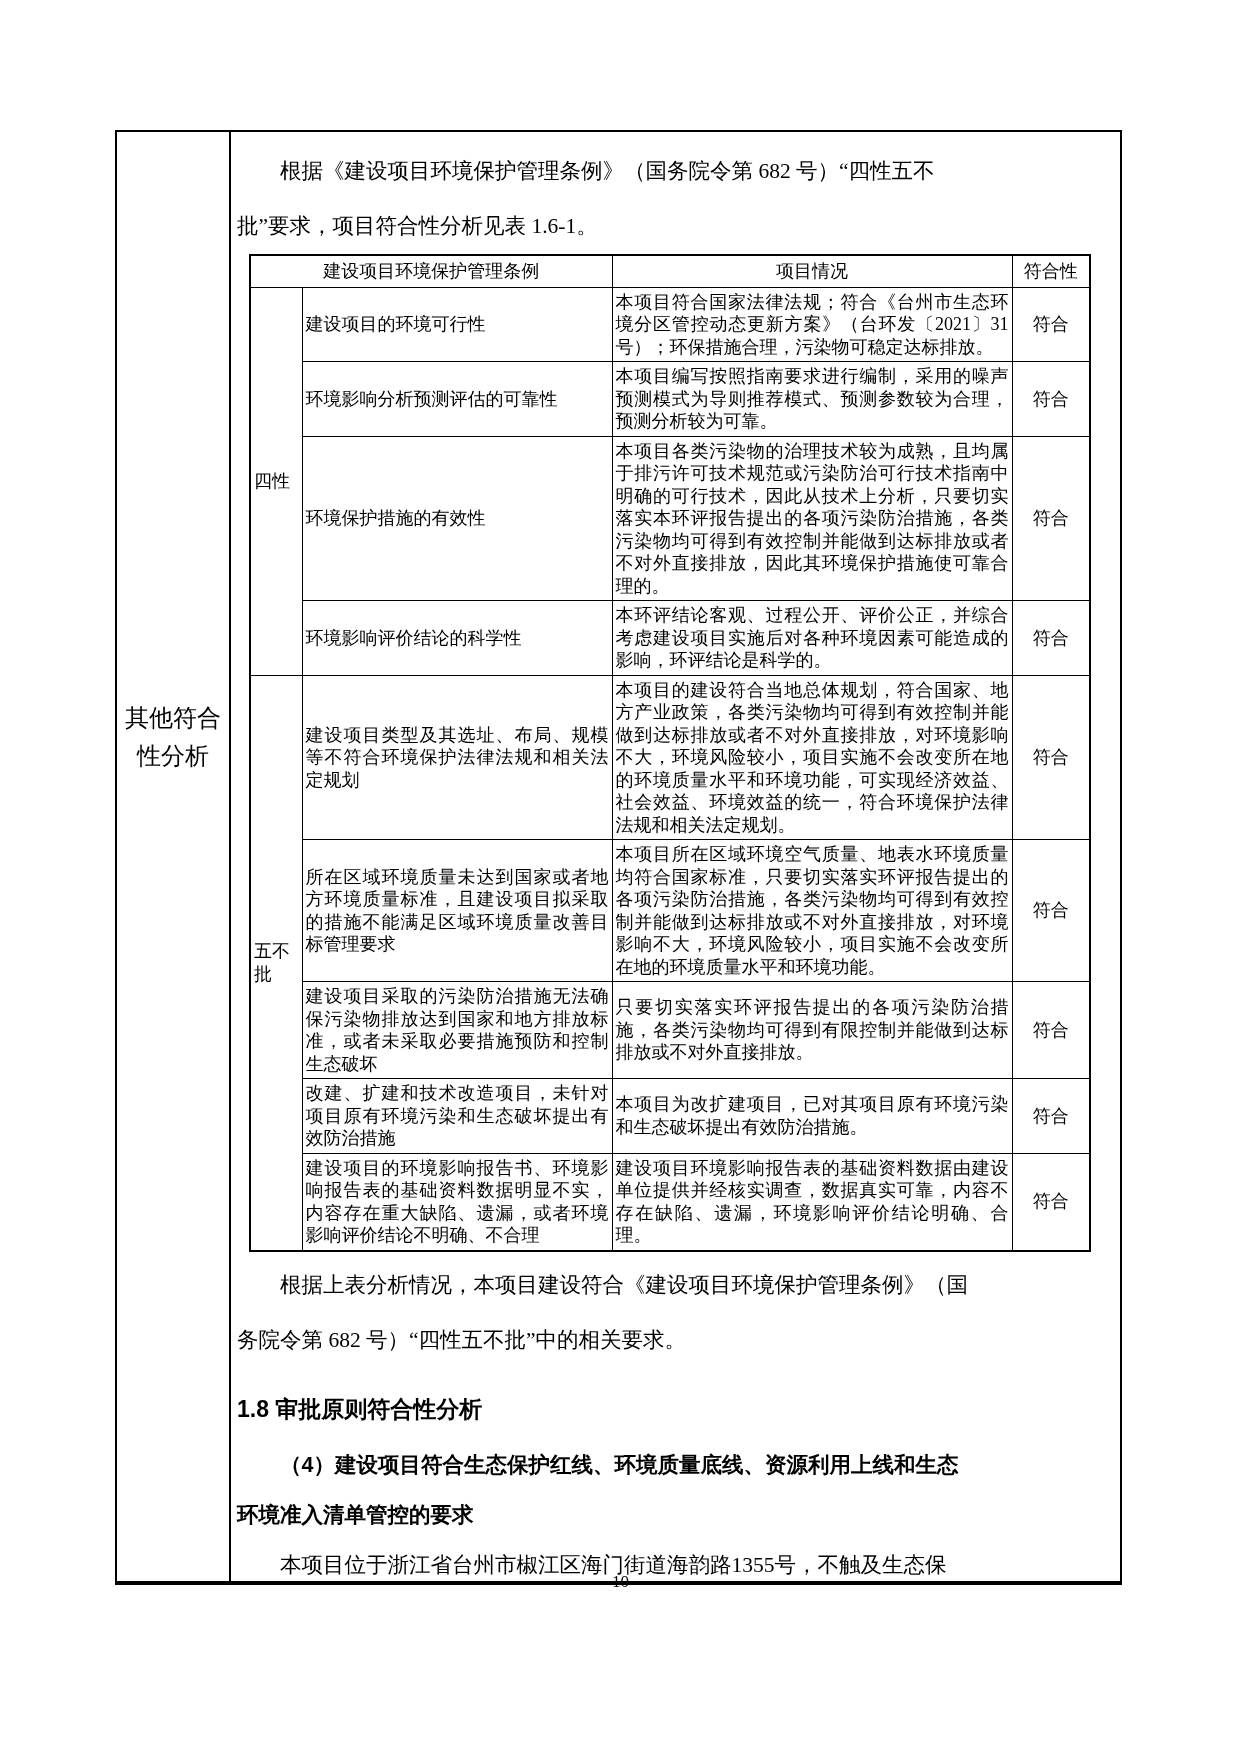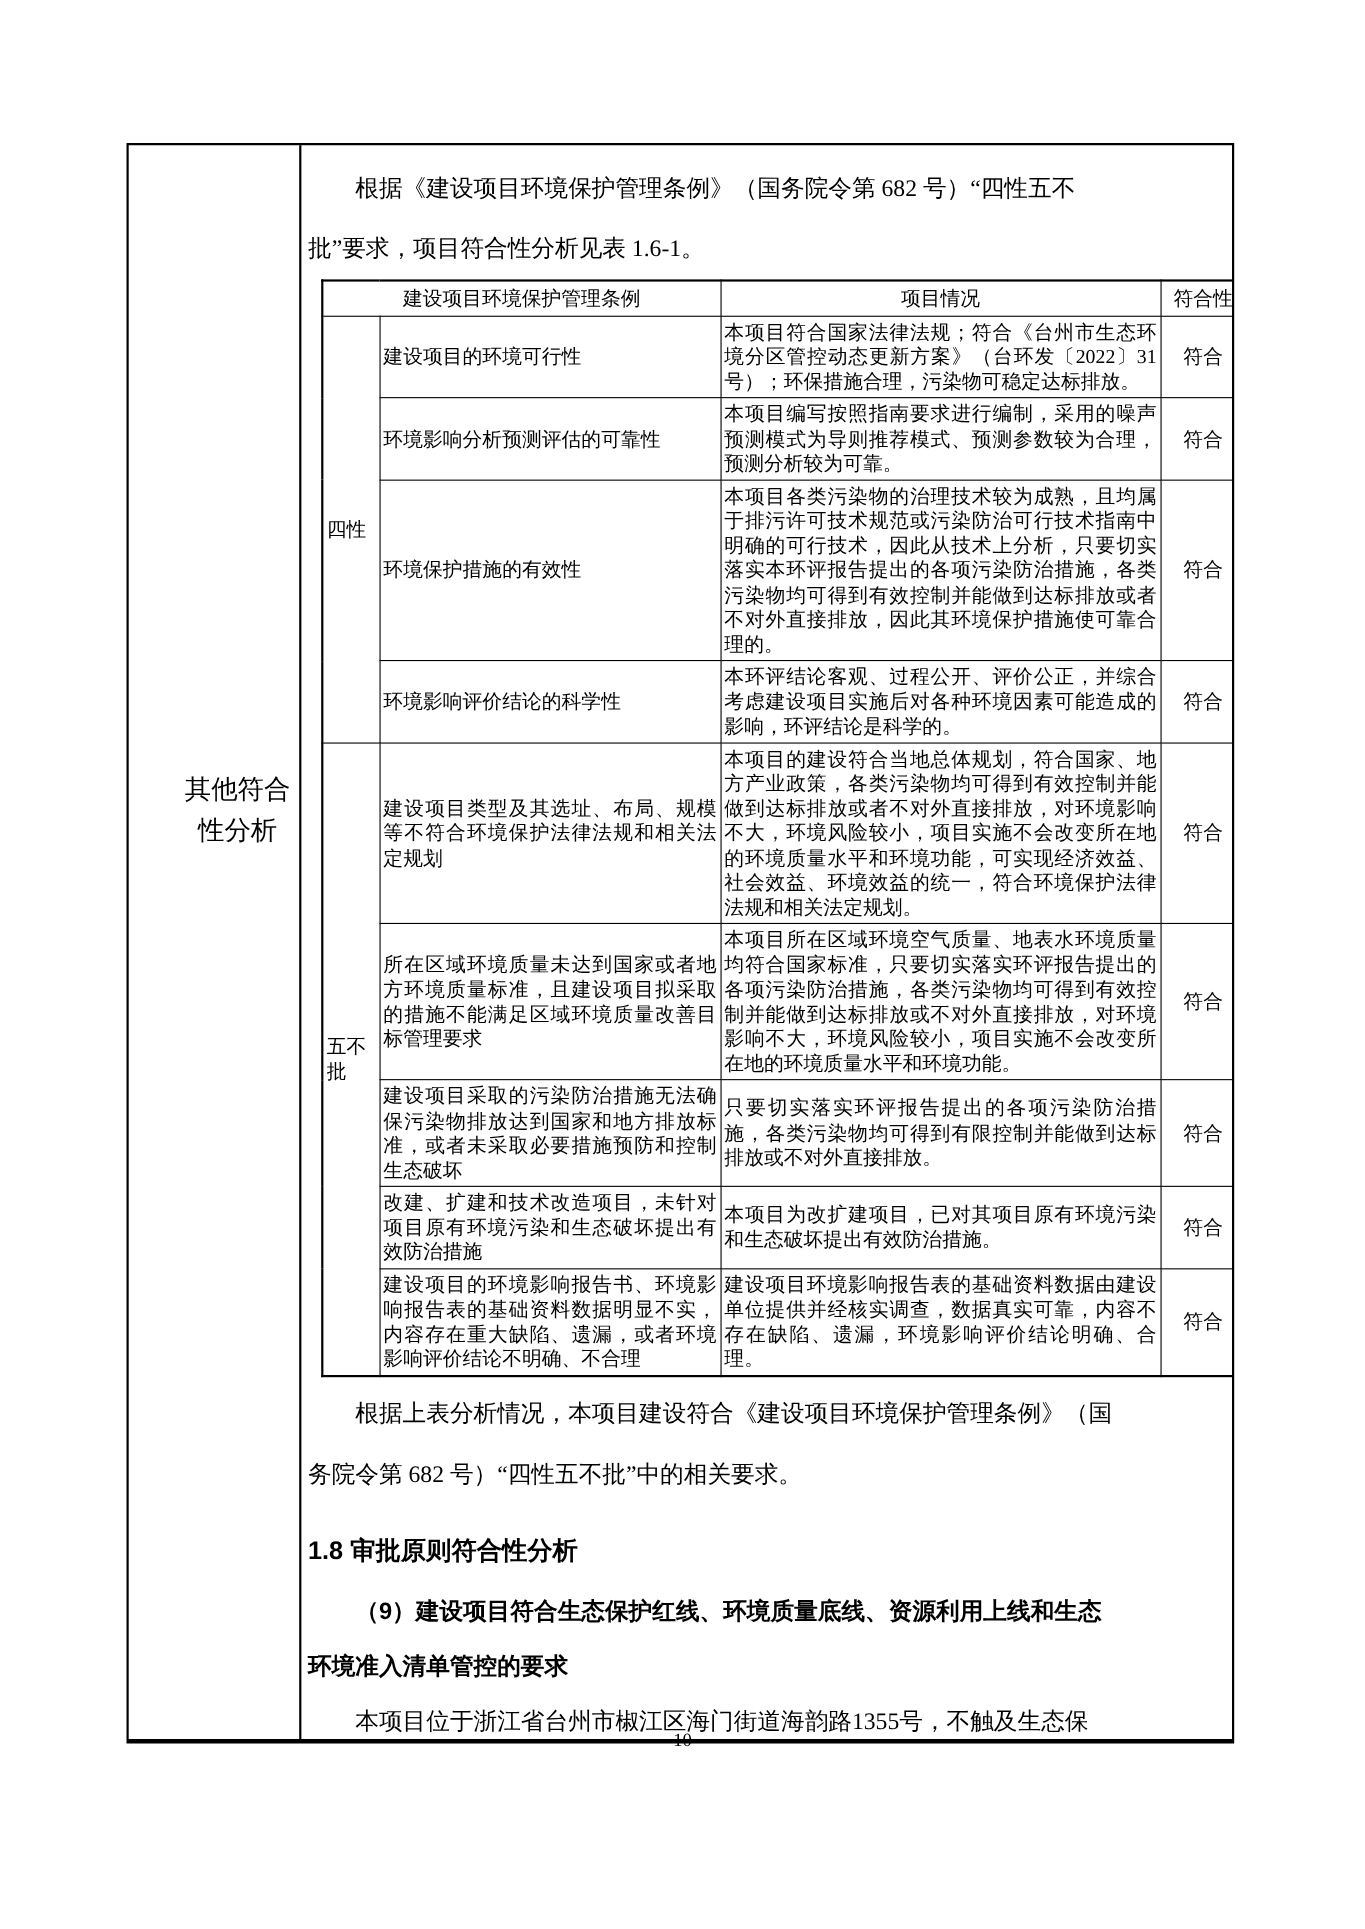--- a/index.html
+++ b/index.html
@@ -11,21 +11,20 @@
   }
   .doc-box {
     position:absolute; left:115px; top:130px; width:1007px; height:1455px;
     border:2.5px solid #000; border-bottom-width:4px;
     display:flex;
   }
   .side-cell {
     width:114px; border-right:2px solid #000; flex:0 0 114px;
     display:flex; align-items:center; justify-content:flex-start;
     padding:0 6px 240px 6px;
-    margin-left:43px;
   }
   .side-cell .side-label {
     font-size:24px; line-height:38px; text-align:center; width:100px;
   }
   .main-cell { flex:1 1 auto; padding:12px 8px 0 6px; overflow:hidden; }
 
   .para {
     font-size:21.5px; line-height:55px; text-align:justify;
     text-indent:2em; white-space:pre-line; width:740px;
   }
@@ -87,21 +86,21 @@
         <tr>
           <th colspan="2">建设项目环境保护管理条例</th>
           <th>项目情况</th>
           <th>符合性</th>
         </tr>
       </thead>
       <tbody>
           <tr>
             <td rowspan="4" class="group-cell">四性</td>
             <td class="item-cell">建设项目的环境可行性</td>
-            <td class="situation-cell">本项目符合国家法律法规；符合《台州市生态环境分区管控动态更新方案》（台环发〔2022〕31号）；环保措施合理，污染物可稳定达标排放。</td>
+            <td class="situation-cell">本项目符合国家法律法规；符合《台州市生态环境分区管控动态更新方案》（台环发〔2021〕31号）；环保措施合理，污染物可稳定达标排放。</td>
             <td class="result-cell">符合</td>
           </tr>
           <tr>
             <td class="item-cell">环境影响分析预测评估的可靠性</td>
             <td class="situation-cell">本项目编写按照指南要求进行编制，采用的噪声预测模式为导则推荐模式、预测参数较为合理，预测分析较为可靠。</td>
             <td class="result-cell">符合</td>
           </tr>
           <tr>
             <td class="item-cell">环境保护措施的有效性</td>
             <td class="situation-cell">本项目各类污染物的治理技术较为成熟，且均属于排污许可技术规范或污染防治可行技术指南中明确的可行技术，因此从技术上分析，只要切实落实本环评报告提出的各项污染防治措施，各类污染物均可得到有效控制并能做到达标排放或者不对外直接排放，因此其环境保护措施使可靠合理的。</td>
@@ -136,19 +135,19 @@
           <tr>
             <td class="item-cell">建设项目的环境影响报告书、环境影响报告表的基础资料数据明显不实，内容存在重大缺陷、遗漏，或者环境影响评价结论不明确、不合理</td>
             <td class="situation-cell">建设项目环境影响报告表的基础资料数据由建设单位提供并经核实调查，数据真实可靠，内容不存在缺陷、遗漏，环境影响评价结论明确、合理。</td>
             <td class="result-cell">符合</td>
           </tr>
         </tbody>
     </table>
     <div class="para outro">根据上表分析情况，本项目建设符合《建设项目环境保护管理条例》（国
 务院令第 682 号）“四性五不批”中的相关要求。</div>
     <div class="section-heading">1.8 审批原则符合性分析</div>
-    <div class="section-sub">（9）建设项目符合生态保护红线、环境质量底线、资源利用上线和生态
+    <div class="section-sub">（4）建设项目符合生态保护红线、环境质量底线、资源利用上线和生态
 环境准入清单管控的要求</div>
     <div class="section-body">本项目位于浙江省台州市椒江区海门街道海韵路1355号，不触及生态保</div>
   </div>
 </div>
 
 <div class="page-footer">— 10 —</div>
 
 </body></html>

